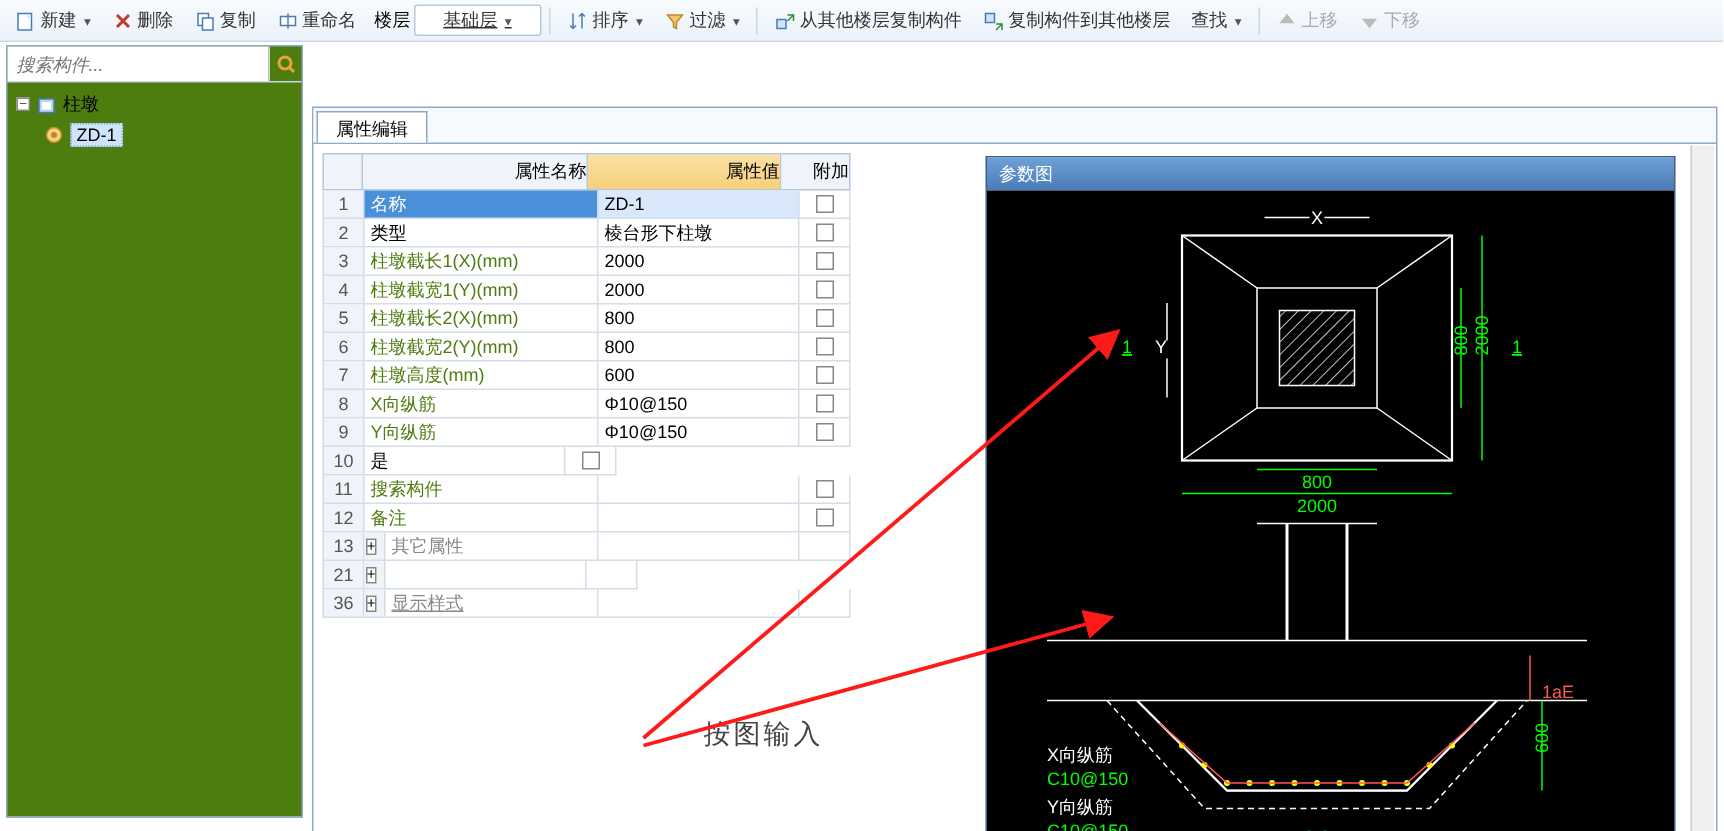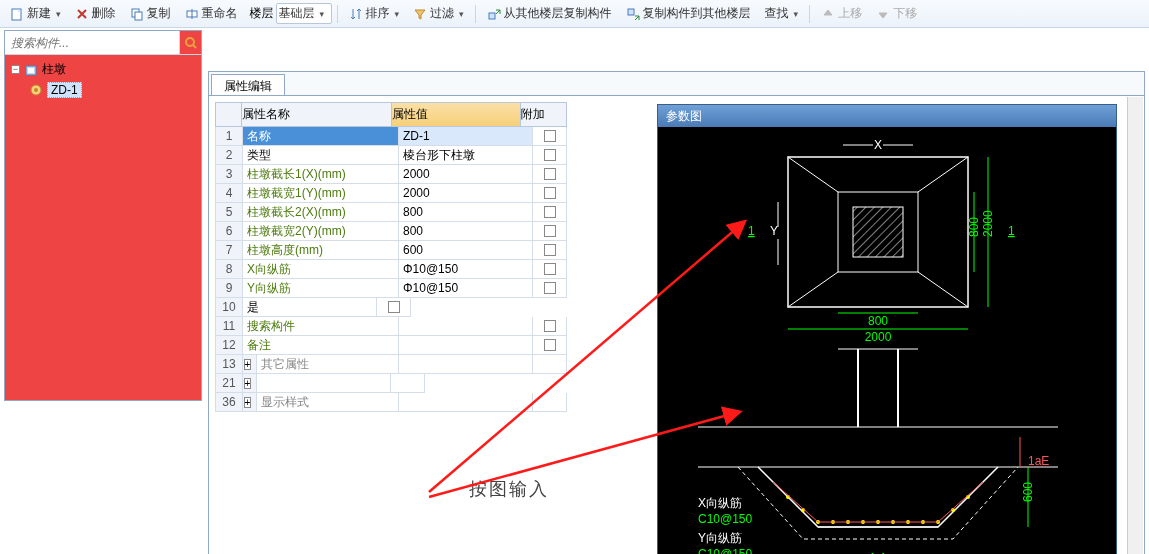--- a/index.html
+++ b/index.html
@@ -8,40 +8,40 @@
 
 .toolbar { height: 28px; background: linear-gradient(#f8fbfe,#ebf2fa); border-bottom: 1px solid #c8d6e6; display: flex; align-items: center; padding: 0 4px; gap: 2px; }
 .tbtn { display: inline-flex; align-items: center; gap: 3px; padding: 2px 5px; cursor: pointer; color: #333; border: 1px solid transparent; border-radius: 2px; white-space: nowrap; }
 .tbtn .ico { width: 14px; height: 14px; display: inline-block; }
 .sep { width: 1px; height: 18px; background: #c8d6e6; margin: 0 3px; }
 .drop::after { content: "▾"; font-size: 9px; color: #555; margin-left: 2px; }
 .disabled { color: #aaa; cursor: default; }
 .disabled .ico svg path, .disabled .ico svg rect { fill: #bbb !important; stroke: #bbb !important; }
 
 
-.left-panel { position: absolute; left: 4px; top: 30px; width: 198px; height: 371px; border: 1px solid #8fa8c8; background: #ef4444; }
+.left-panel { position: absolute; left: 4px; top: 30px; width: 198px; height: 515px; border: 1px solid #8fa8c8; background: #4d7c0f; }
 .search-row { display: flex; border-bottom: 1px solid #c8d6e6; height: 24px; }
 .search-row input { flex: 1; border: 0; outline: 0; padding: 0 6px; font-style: italic; color: #999; }
 .search-row .sbtn { width: 22px; display: flex; align-items: center; justify-content: center; border-left: 1px solid #c8d6e6; cursor: pointer; }
 .tree { padding: 4px 6px; }
 .tree-node { display: flex; align-items: center; gap: 4px; padding: 2px 0; cursor: pointer; }
 .tree-node.child { margin-left: 18px; }
 .tree-node.selected span.lbl { background: #cfe3fb; border: 1px dotted #7da7d9; padding: 0 3px; }
 .tree-toggle { width: 9px; height: 9px; border: 1px solid #888; display: inline-flex; align-items: center; justify-content: center; font-size: 9px; color: #555; background: #fff; line-height: 7px; }
 .node-ico { width: 14px; height: 14px; }
 
 
 .main { position: absolute; left: 208px; top: 30px; width: 937px; height: 517px; border: 1px solid #8fa8c8; background: #fff; margin-top: 41px; }
 .tab-strip { height: 24px; border-bottom: 1px solid #8fa8c8; display: flex; padding-left: 2px; background: #f7fafd; }
 .tab { padding: 3px 12px; border: 1px solid #8fa8c8; border-bottom: 0; background: #fff; margin-top: 2px; cursor: pointer; }
 
 
 .prop-grid { position: absolute; left: 6px; top: 30px; width: 352px; }
 .pg-head { display: flex; }
-.pg-head div { border: 1px solid #b8c8dc; border-left: 0; text-align: left; padding: 3px 0; background: #f0f4fa; }
+.pg-head div { border: 1px solid #b8c8dc; border-left: 0; text-align: right; padding: 3px 0; background: #f0f4fa; }
 .pg-head .c0 { width: 28px; border-left: 1px solid #b8c8dc; }
 .pg-head .c1 { width: 156px; }
 .pg-head .c2 { width: 134px; background: linear-gradient(#fbe0a6,#f6d07a); }
 .pg-head .c3 { width: 48px; }
 .pg-row { display: flex; height: 19px; }
 .pg-row div { border: 1px solid #d4dde8; border-top: 0; border-left: 0; padding: 1px 4px; display: flex; align-items: center; overflow: hidden; }
 .pg-row .c0 { width: 28px; border-left: 1px solid #d4dde8; justify-content: center; background: #f0f4fa; color: #555; }
 .pg-row .c1 { width: 156px; }
 .pg-row .c2 { width: 134px; }
 .pg-row .c3 { width: 34px; justify-content: center; }
@@ -89,21 +89,21 @@
       <span>复制</span>
     </div>
   <div class="tbtn">
       <span class="ico"><svg viewBox="0 0 14 14">
           <rect x="2" y="4" width="10" height="6" fill="#fff" stroke="#4a7bb7"></rect>
           <path d="M7 2v10" stroke="#4a7bb7"></path>
         </svg></span>
       <span>重命名</span>
     </div>
   <span style="margin-left:4px;">楼层</span>
-  <div class="tbtn drop" style="border:1px solid #b8c8dc;background:#fff;padding:1px 2px;min-width:56px;">
+  <div class="tbtn drop" style="border:1px solid #b8c8dc;background:#fff;padding:1px 19px;min-width:56px;text-decoration:underline;">
       <span>基础层</span>
     </div>
   <div class="sep"></div>
   <div class="tbtn drop">
       <span class="ico"><svg viewBox="0 0 14 14">
           <path d="M4 2v10M2 10l2 2 2-2M10 12V2M8 4l2-2 2 2" stroke="#4a7bb7" fill="none"></path>
         </svg></span>
       <span>排序</span>
     </div>
   <div class="tbtn drop">
@@ -299,21 +299,21 @@
             <span class="exp">+</span>
           </div>
           <div class="c2"></div>
           <div class="c3"></div>
         </div>
         <div class="pg-row">
           <div class="c0">36</div>
           <div style="width: 14px; border-width: 0px 1px 1px 0px; border-right-style: solid; border-bottom-style: solid; border-right-color: rgb(212, 221, 232); border-bottom-color: rgb(212, 221, 232); border-image: initial; border-top-style: initial; border-top-color: initial; border-left-style: initial; border-left-color: initial; display: flex; align-items: center; justify-content: center; background: rgb(240, 244, 250);">
             <span class="exp">+</span>
           </div>
-          <div class="c1 mut" style="width: 142px;">显示样式</div>
+          <div class="c1 mut" style="width: 142px; text-decoration: underline;">显示样式</div>
           <div class="c2"></div>
           <div class="c3"></div>
         </div>
       </div>
   </div>
 
   <div class="hint">按图输入</div>
 
   <div class="diagram-panel">
     <div class="diagram-head">参数图</div>

